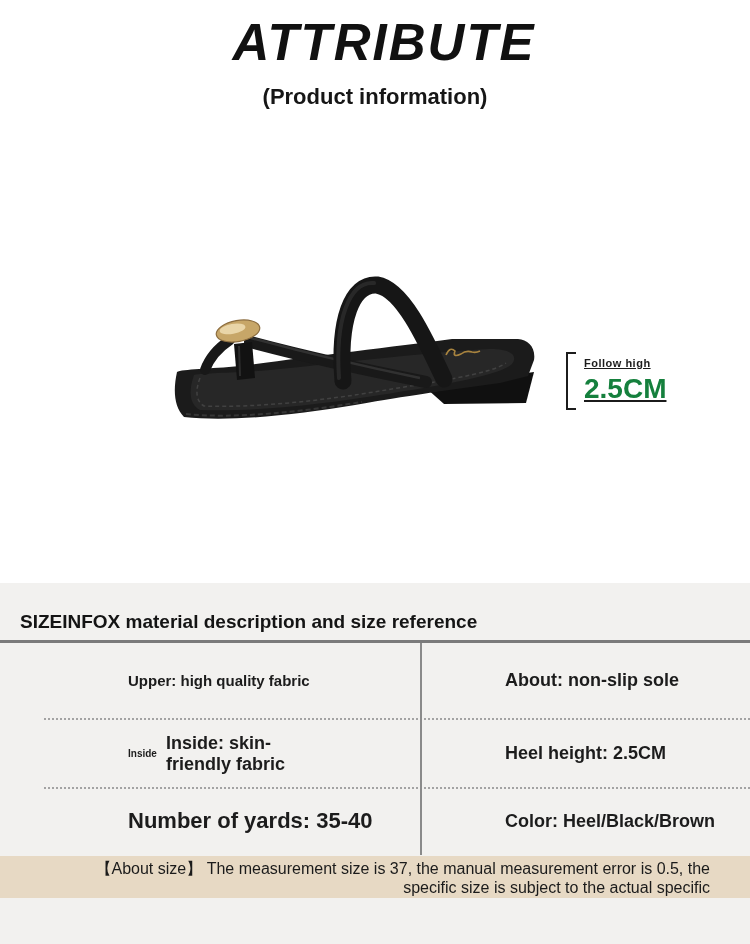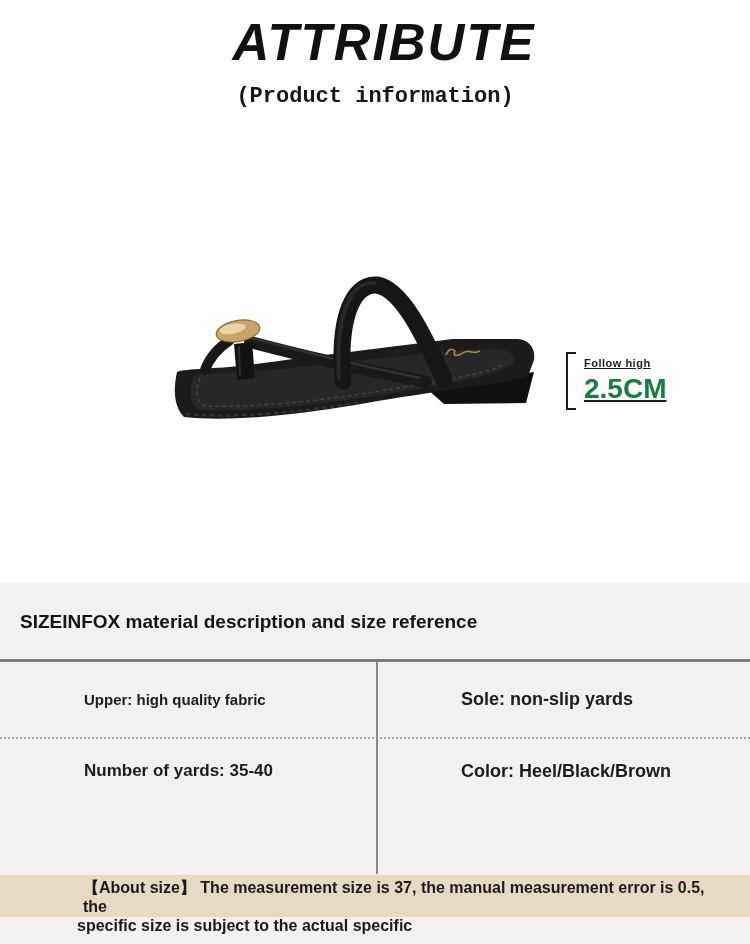--- a/index.html
+++ b/index.html
@@ -7,54 +7,54 @@
   .page {
     position:relative; width:750px; height:944px; background:#ffffff;
     font-family:"Liberation Sans","DejaVu Sans",sans-serif; color:#1b1b1b; overflow:hidden;
   }
   
   .hero { padding-top:14px; text-align:center; }
   .hero-title {
     font-size:51px; line-height:58px; font-weight:bold; font-style:italic;
     letter-spacing:2px; color:#111;padding-left:18px;
   }
-  .hero-subtitle { margin-top:12px; font-size:22px; font-weight:bold; color:#161616;font-family:Liberation Mono, monospace; }
+  .hero-subtitle { margin-top:12px; font-size:22px; font-weight:bold; color:#161616; }
   
   .shoe-svg { position:absolute; left:60px; top:268px; }
   .heel-anno-bracket {
     position:absolute; left:566px; top:352px; width:10px; height:58px;
     border-left:2px solid #1c1c1c; border-top:2px solid #1c1c1c; border-bottom:2px solid #1c1c1c;
   }
   .heel-anno-text { position:absolute; left:584px; top:357px;text-decoration:underline; }
   .heel-anno-label { font-size:11px; font-weight:bold; letter-spacing:0.5px; color:#1c1c1c; }
   .heel-anno-value { margin-top:4px; font-size:28px; font-weight:bold; color:#15803d; }
   
   .info-section { position:absolute; left:0; top:583px; width:750px; height:361px; background:#f2f1ef; }
   .section-header {
-    height:79px; padding:28px 0 0 20px; border-bottom:3px solid #7b7b7b;
+    height:60px; padding:28px 0 0 20px; border-bottom:3px solid #7b7b7b;
     font-size:19px; font-weight:bold; color:#141414;
   }
-  .spec-table { position:relative; height:212px; }
+  .spec-table { position:relative; height:212px;margin-left:44px; }
   .col-divider { position:absolute; left:376px; top:0; width:2px; height:100%; background:#8a8a8a; }
   .spec-row { display:flex; width:100%; }
   .spec-row.r1 { height:77px; border-bottom:2px dotted #a3a3a3; }
   .spec-row.r2 { height:69px; border-bottom:2px dotted #a3a3a3; }
   .spec-row.r3 { height:64px; }
   .cell { display:flex; align-items:center; font-weight:bold; color:#1c1c1c; }
   .cell-left  { width:377px; padding-left:84px; }
   .cell-right { flex:1; padding-left:84px; }
   .r1 .cell-left { font-size:15px; }
-  .r3 .cell-left { font-size:17px; }
+  .r3 .cell-left { font-size:22px; }
   .cell-right { font-size:18px; }
   .inside-prefix { font-size:10px; margin-right:9px; font-weight:bold; }
   .inside-main { font-size:18px; line-height:21px; width:128px; }
   
   .about-note {
     margin-top:1px; height:42px; background:#e7d9c4;
-    padding:3px 40px 0 77px; font-size:16px; font-weight:bold; line-height:19px; color:#1b1b1b;
+    padding:3px 40px 0 77px; font-size:16px; font-weight:normal; line-height:19px; color:#1b1b1b;text-align:right;
   }
   .about-note .line1 { padding-left:6px; }
 </style>
 </head>
 <body>
 
 <div class="page">
 
   <div class="hero">
     <div class="hero-title">ATTRIBUTE</div>
@@ -114,23 +114,30 @@
   </div>
 
   <div class="info-section">
     <div class="section-header">SIZEINFOX material description and size reference</div>
 
     <div class="spec-table">
       <div class="col-divider"></div>
 
       <div class="spec-row r1">
         <div class="cell cell-left">Upper: high quality fabric</div>
-        <div class="cell cell-right">Sole: non-slip yards</div>
+        <div class="cell cell-right">About: non-slip sole</div>
       </div>
 
+      <div class="spec-row r2">
+        <div class="cell cell-left">
+          <span class="inside-prefix">Inside</span>
+          <span class="inside-main">Inside: skin-friendly fabric</span>
+        </div>
+        <div class="cell cell-right">Heel height: 2.5CM</div>
+      </div>
 
       <div class="spec-row r3">
         <div class="cell cell-left">Number of yards: 35-40</div>
         <div class="cell cell-right">Color: Heel/Black/Brown</div>
       </div>
     </div>
 
     <div class="about-note">
       <div class="line1">【About size】 The measurement size is 37, the manual measurement error is 0.5, the</div>
       <div class="line2">specific size is subject to the actual specific</div>

